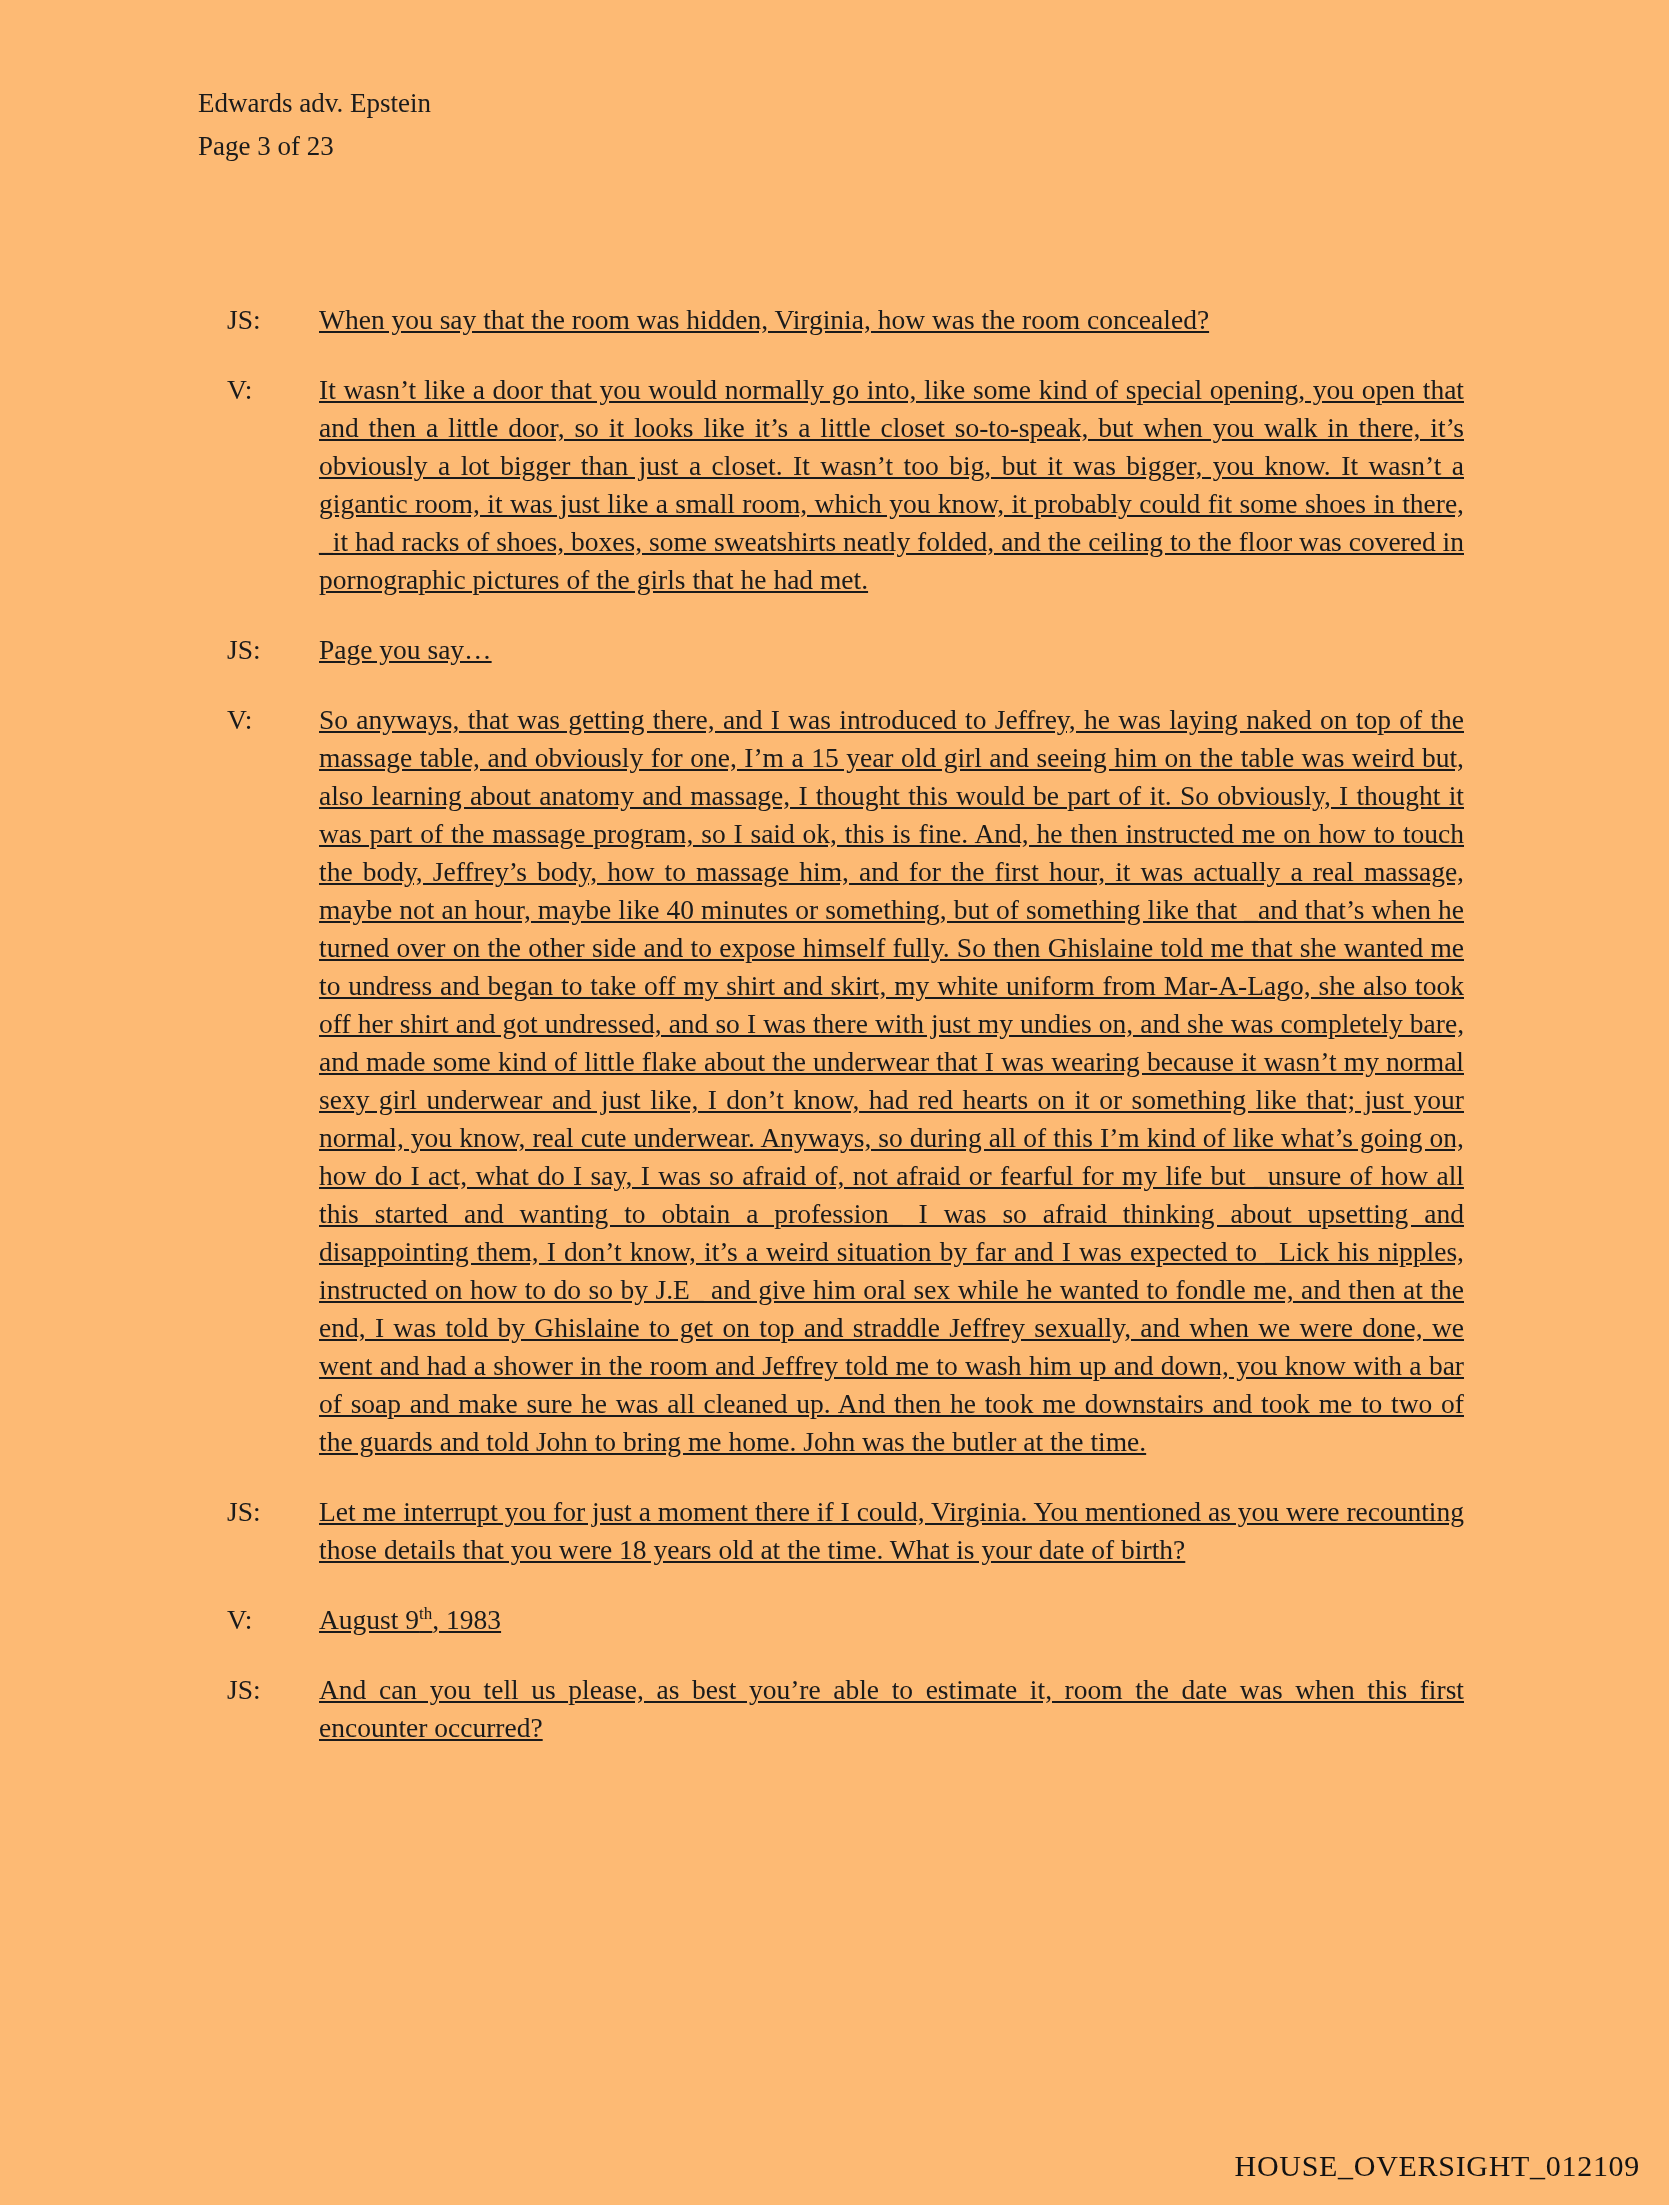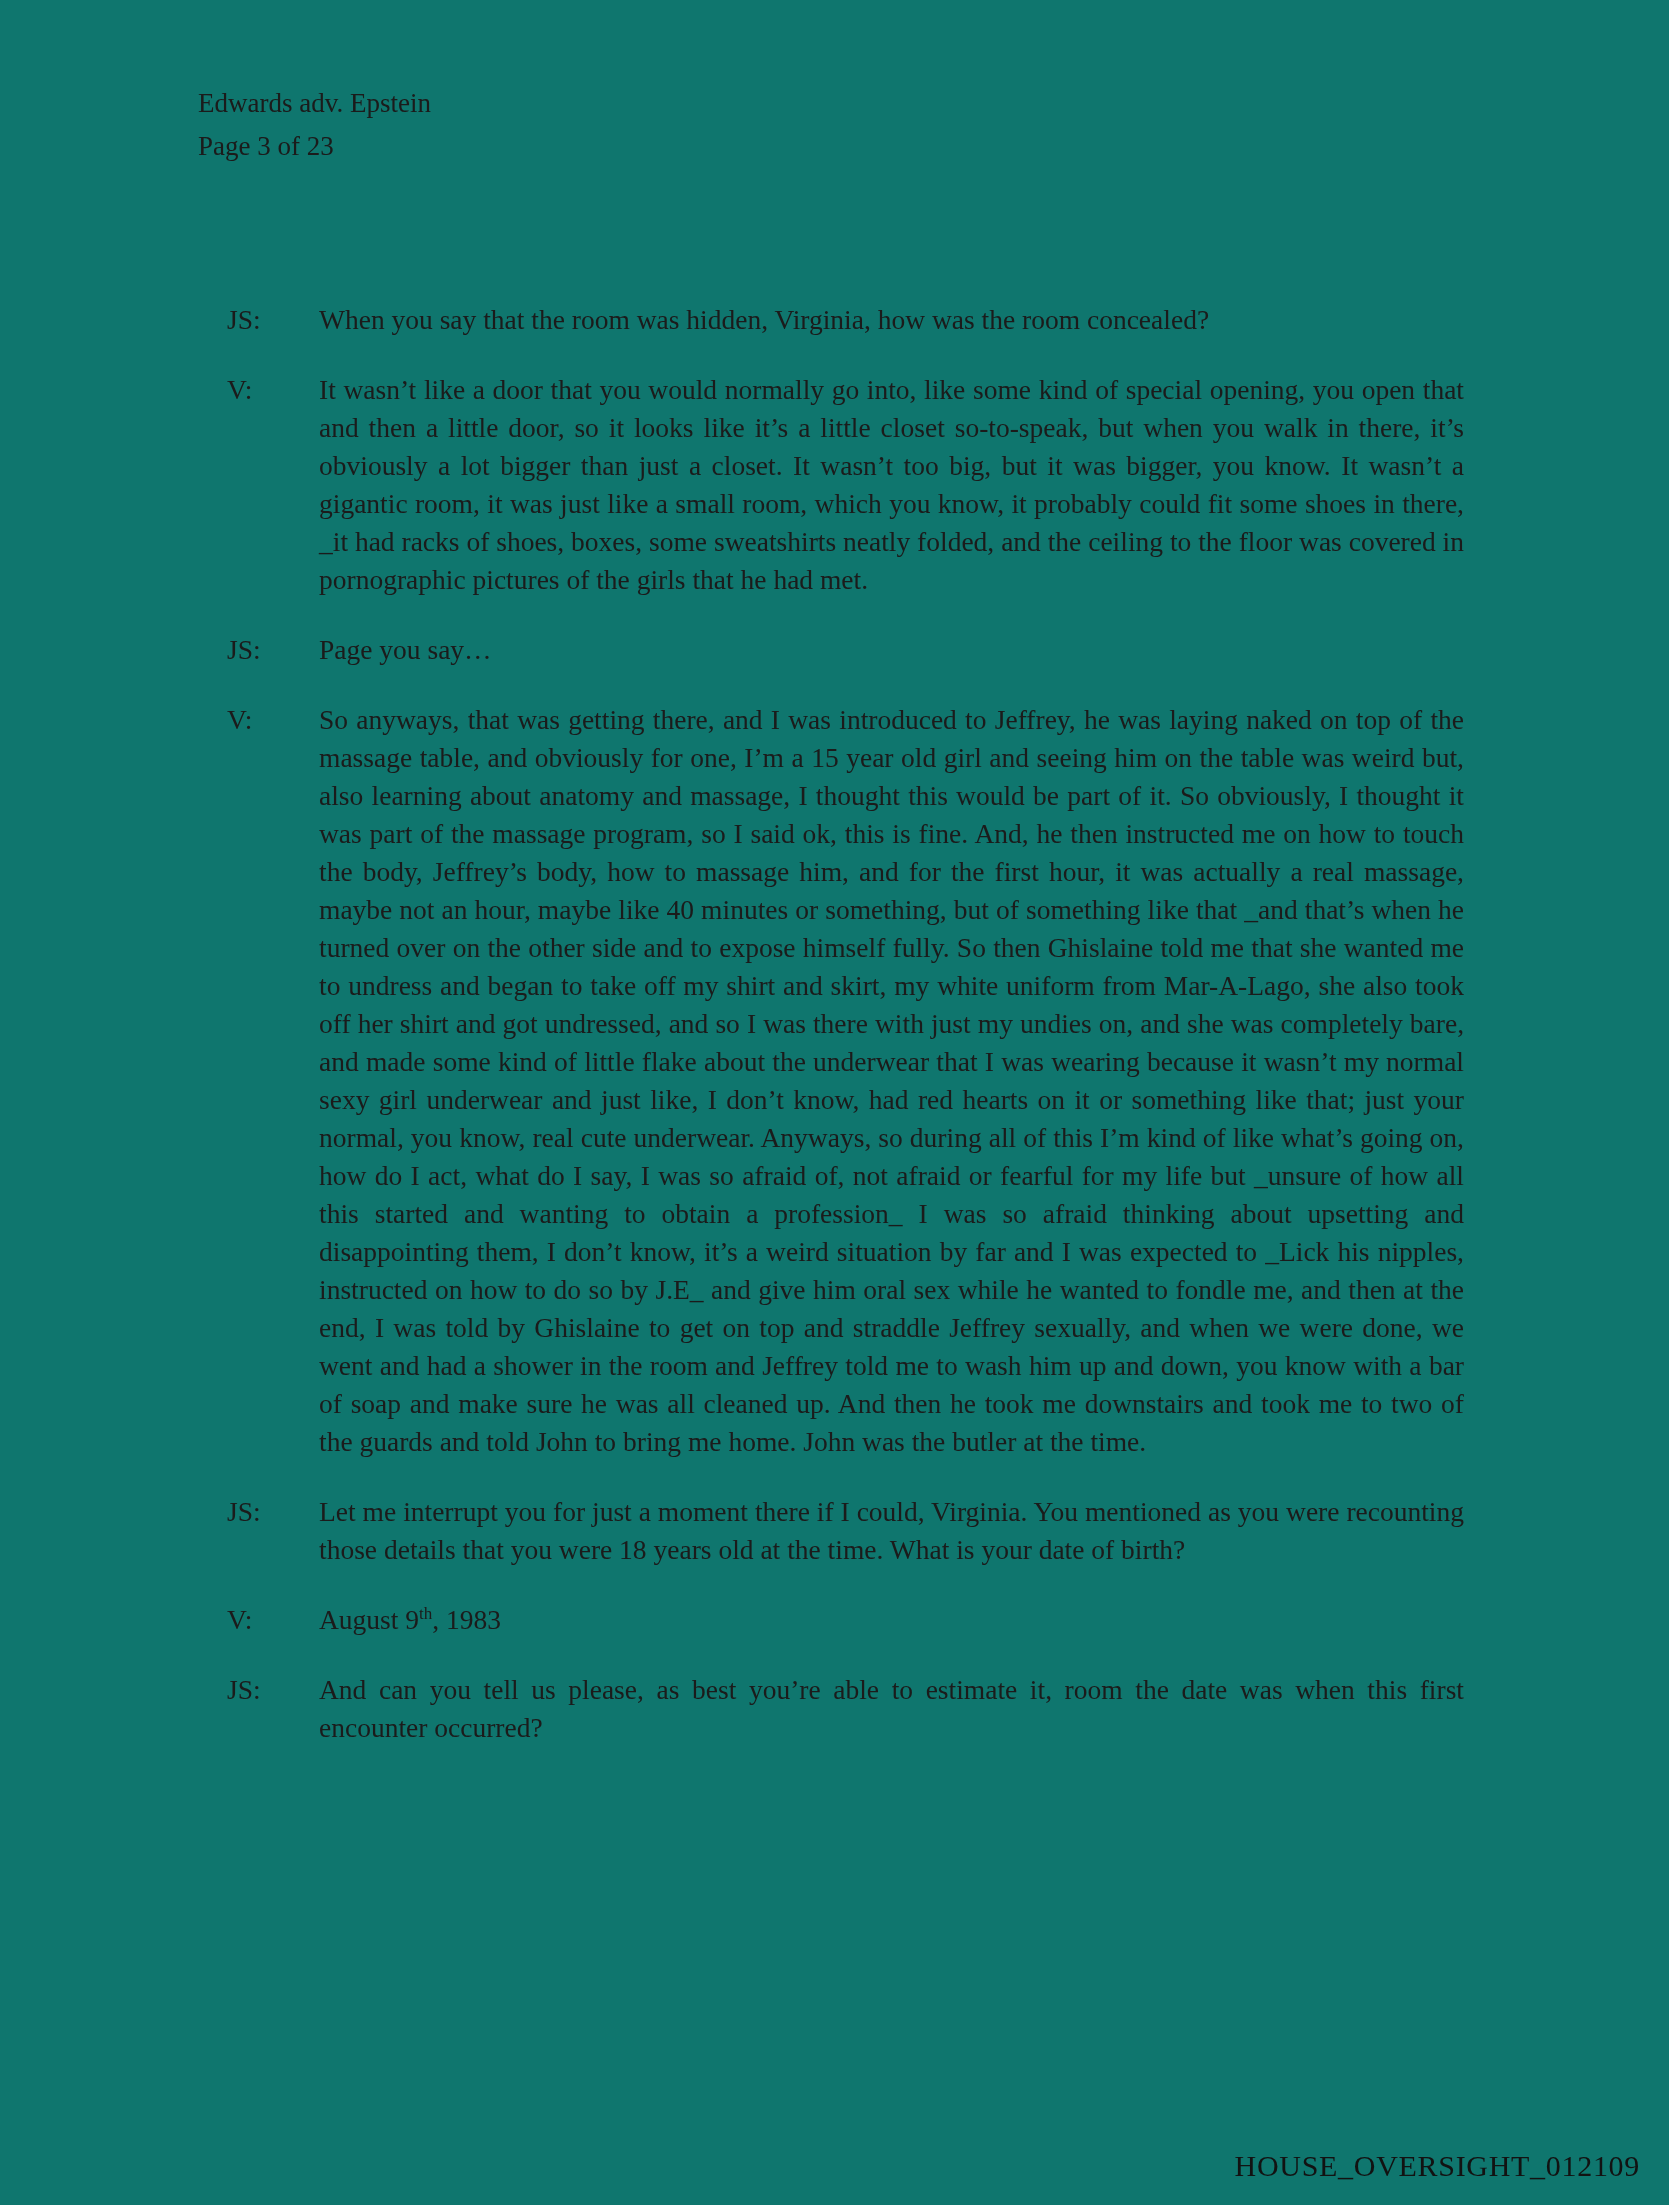--- a/index.html
+++ b/index.html
@@ -11,21 +11,21 @@
     height: 2205px;
     background: #ffffff;
     font-family: "Liberation Serif", serif;
     color: #1b1b1b;
     position: relative;
     overflow: hidden;
   }
   .sheet {
     position: absolute;
     inset: 0;
-    background: #0f766e;
+    background: #fdba74;
   }
   .doc-header {
     position: absolute;
     top: 82px;
     left: 198px;
     font-size: 27px;
     line-height: 43px;
     white-space: nowrap;
   }
   .transcript {
@@ -41,20 +41,21 @@
     line-height: 38px;
   }
   .speaker {
     width: 92px;
     flex-shrink: 0;
     margin-left: 28px;
   }
   .etext {
     width: 1173px;
     text-align: justify;
+    text-decoration: underline;
   }
   .etext sup {
     font-size: 0.62em;
     line-height: 0;
   }
   .bates {
     position: absolute;
     right: 29px;
     bottom: 22px;
     font-family: Liberation Serif, serif;

